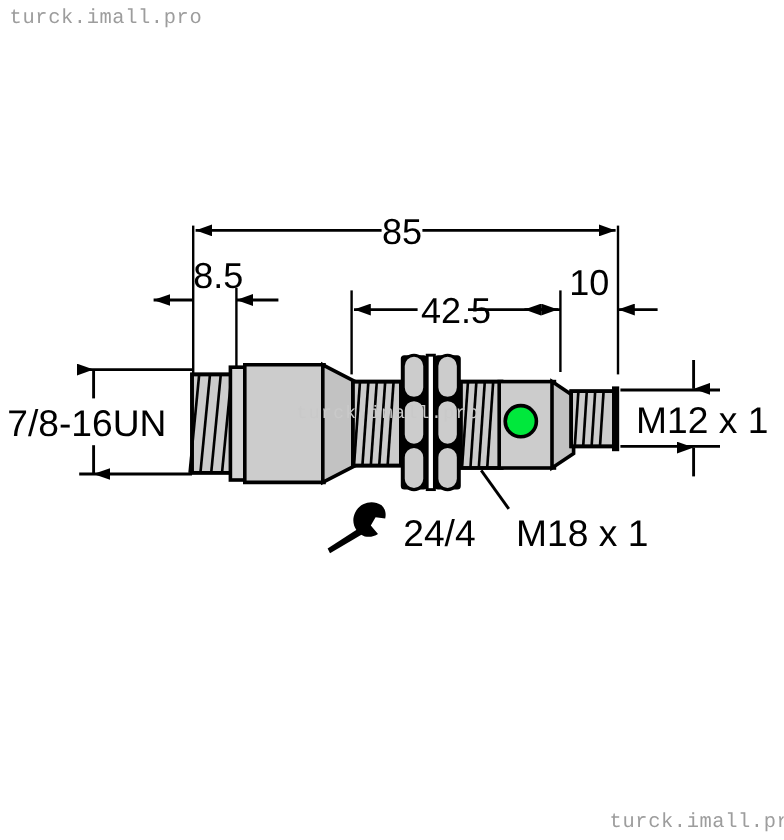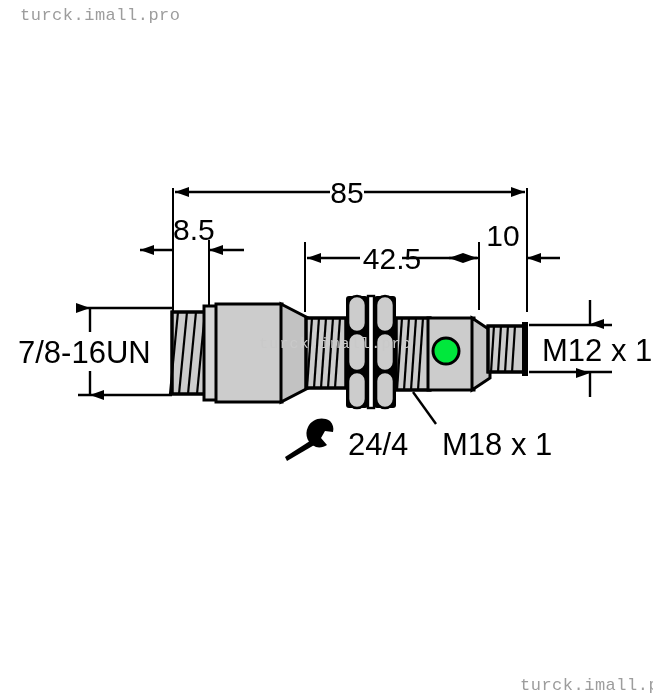--- a/index.html
+++ b/index.html
@@ -9,21 +9,21 @@
   }
   body {
     width: 653px;
     height: 700px;
     position: relative;
     overflow: hidden;
     font-family: "Liberation Sans", sans-serif;
   }
   #stage {
     position: absolute;
-    left: 12px; top: 0;
+    left: 0; top: 0;
     width: 560px;
     height: 700px;
   }
   .wm {
     position: absolute;
     font-family: "Liberation Mono", monospace;
     font-size: 17px;
     color: #9d9d9d;
     letter-spacing: 0.5px;
     white-space: pre;

